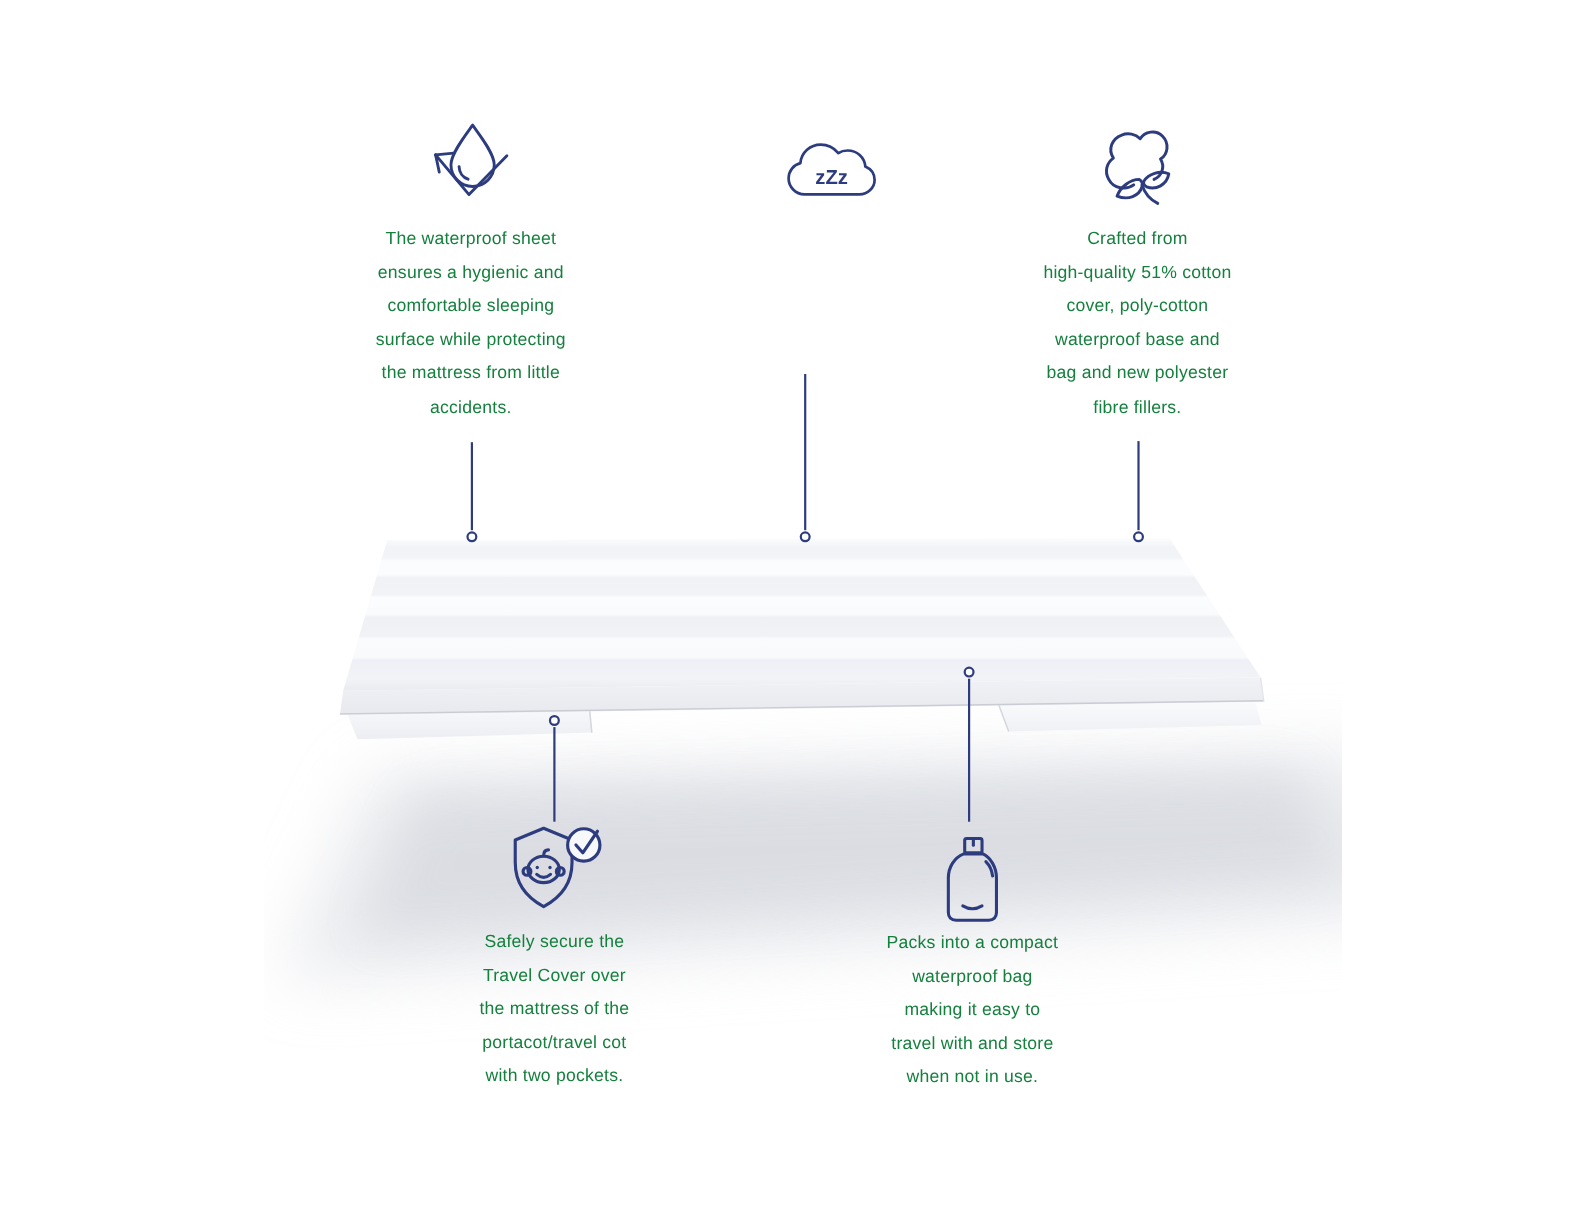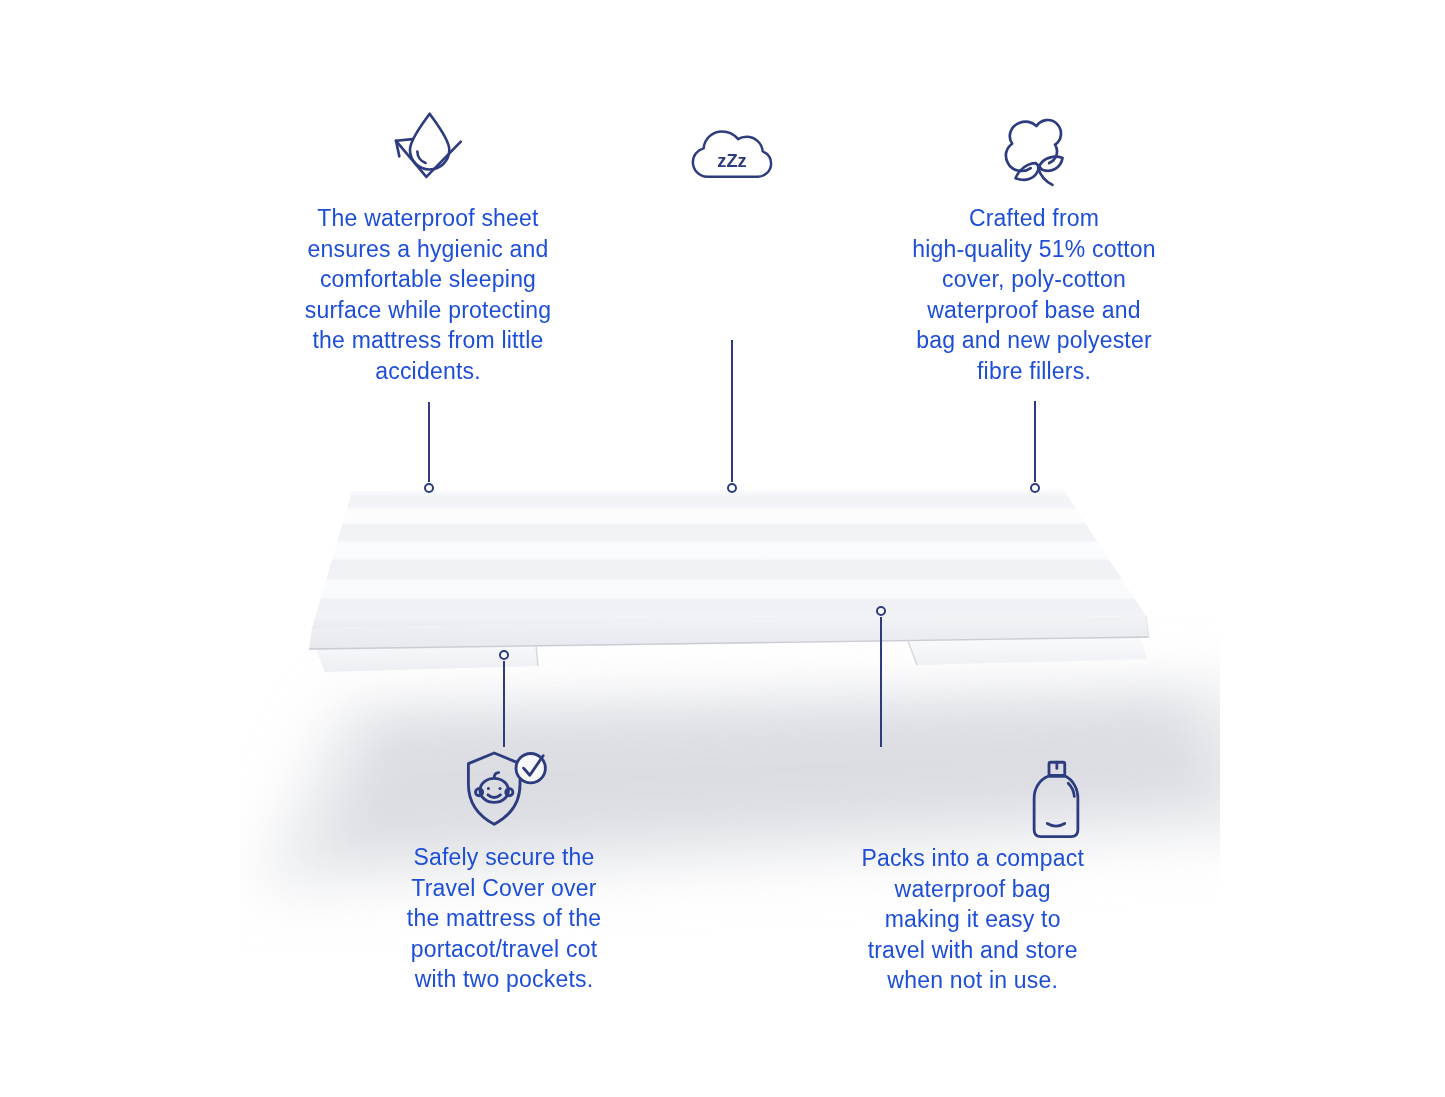--- a/index.html
+++ b/index.html
@@ -13,32 +13,32 @@
   .mattress-svg{position:absolute;left:240px;top:440px;width:980px;height:520px;}
   .feature{
     position:absolute;
     width:400px;
     display:flex;flex-direction:column;align-items:center;
   }
   .caption{
     margin:0;
     text-align:center;
     white-space:pre-line;
-    font-size:23px;
+    font-size:16px;
     line-height:30.5px;
     font-weight:500;
     letter-spacing:.2px;
-    color:#1d4ed8;
+    color:#15803d;
   }
   .icon{display:block;}
   .f1{left:228px;top:106px;} .f1 .icon{margin-bottom:11px;}
-  .f2{left:532px;top:121px;gap:16px;} .f2 .icon{margin-bottom:12px;}
+  .f2{left:556px;top:121px;gap:16px;} .f2 .icon{margin-bottom:12px;}
   .f3{left:834px;top:107px;} .f3 .icon{margin-bottom:4px;}
   .f4{left:304px;top:745px;} .f4 .icon{margin-bottom:8px;}
-  .f5{left:684px;top:757px;align-items:flex-end;} .f5 .icon{margin-bottom:2px;}
+  .f5{left:684px;top:757px;} .f5 .icon{margin-bottom:2px;}
   .connector{position:absolute;width:2px;background:#2d3c7e;}
   .c1{left:428px;top:402px;height:80px;}
   .c2{left:731px;top:340px;height:142px;}
   .c3{left:1034px;top:401px;height:81px;}
   .c4{left:503px;top:661px;height:86px;}
   .c5{left:880px;top:617px;height:130px;}
   .dot{
     position:absolute;width:10px;height:10px;box-sizing:border-box;
     border:2px solid #2d3c7e;background:#ffffff;border-radius:50%;
   }

